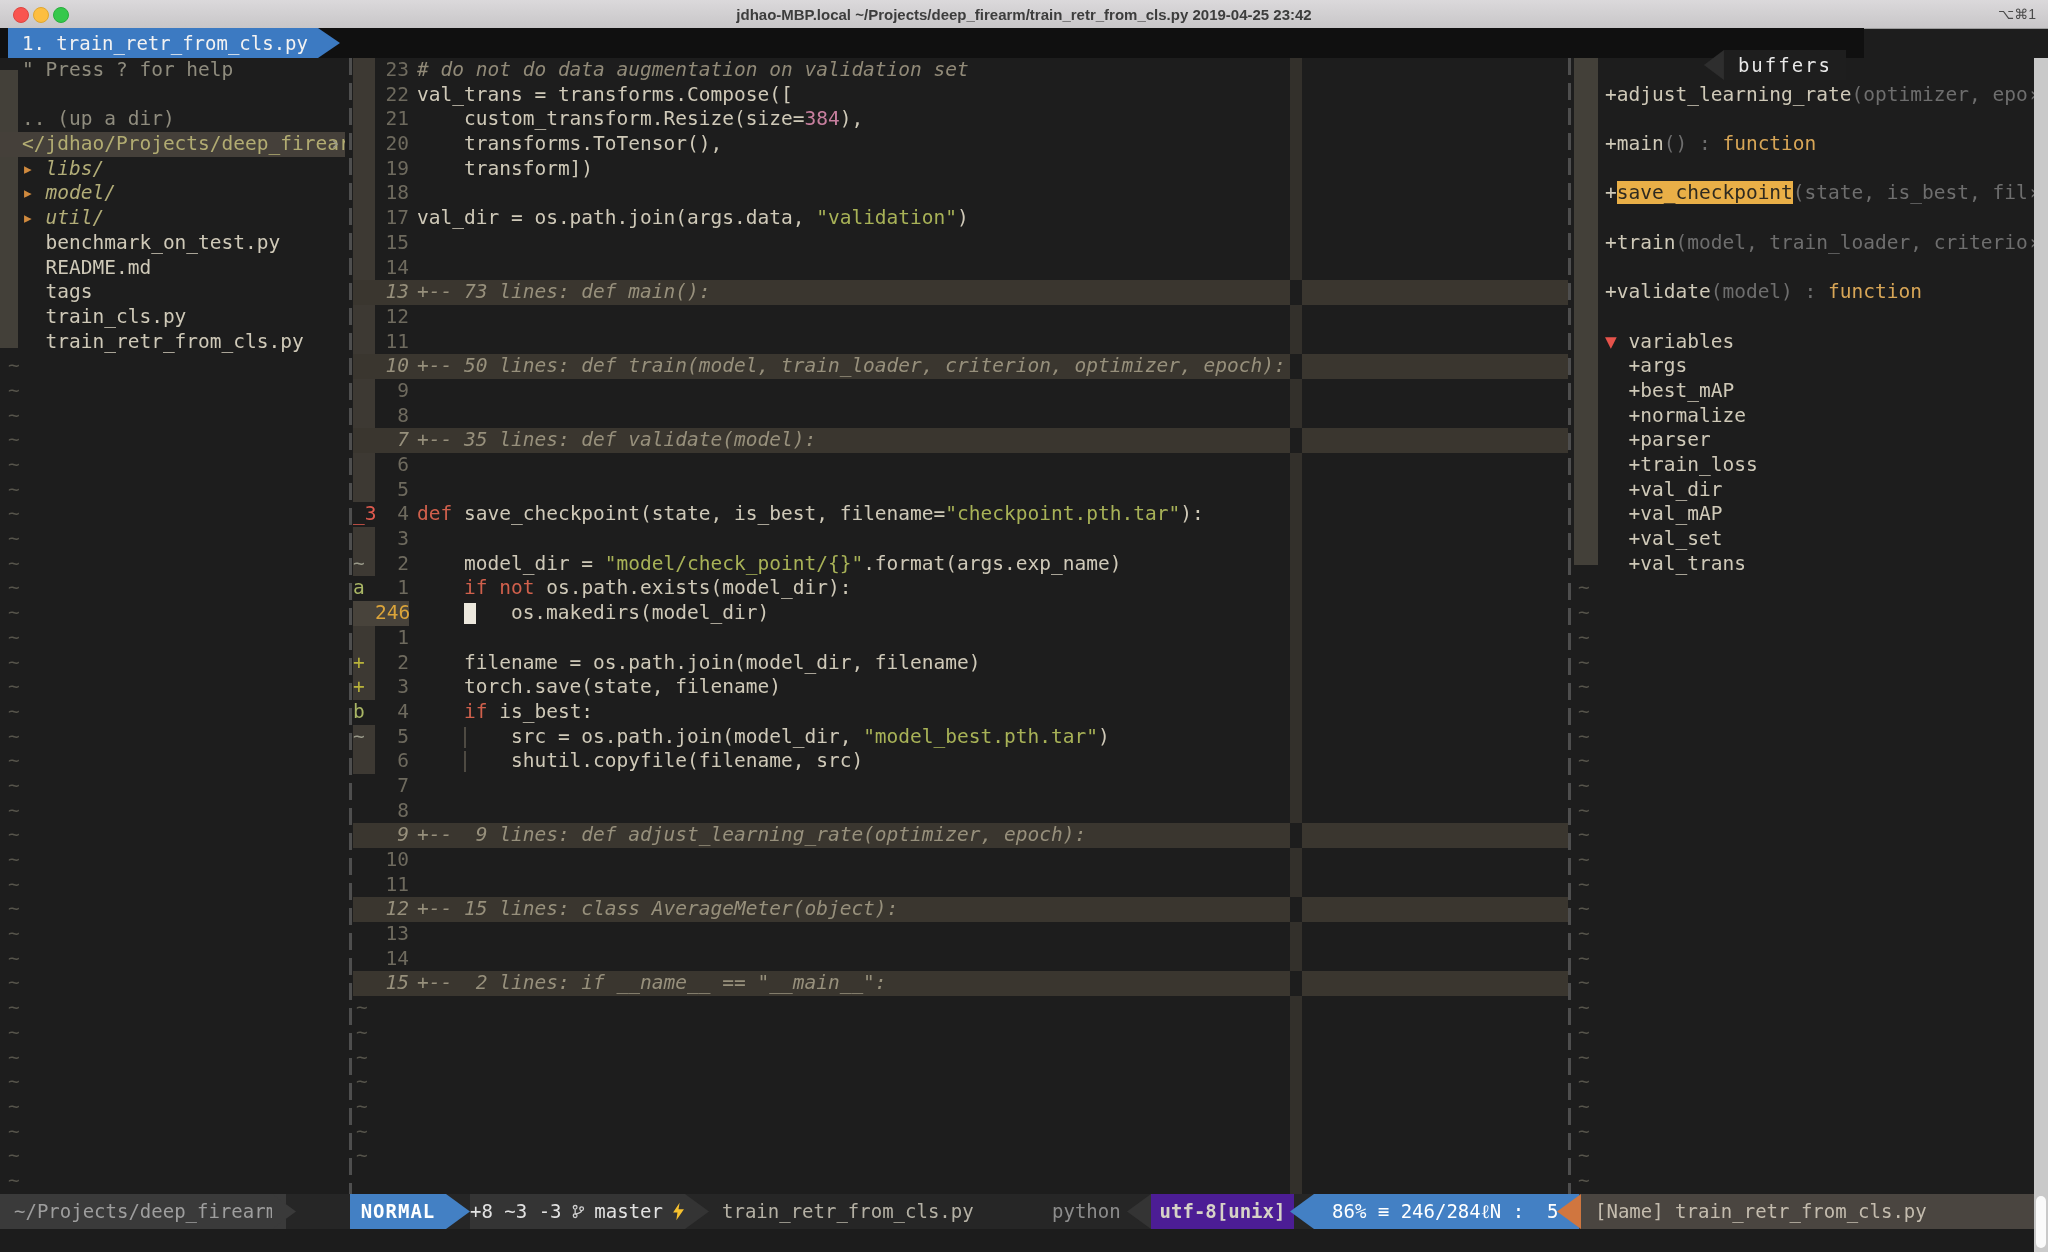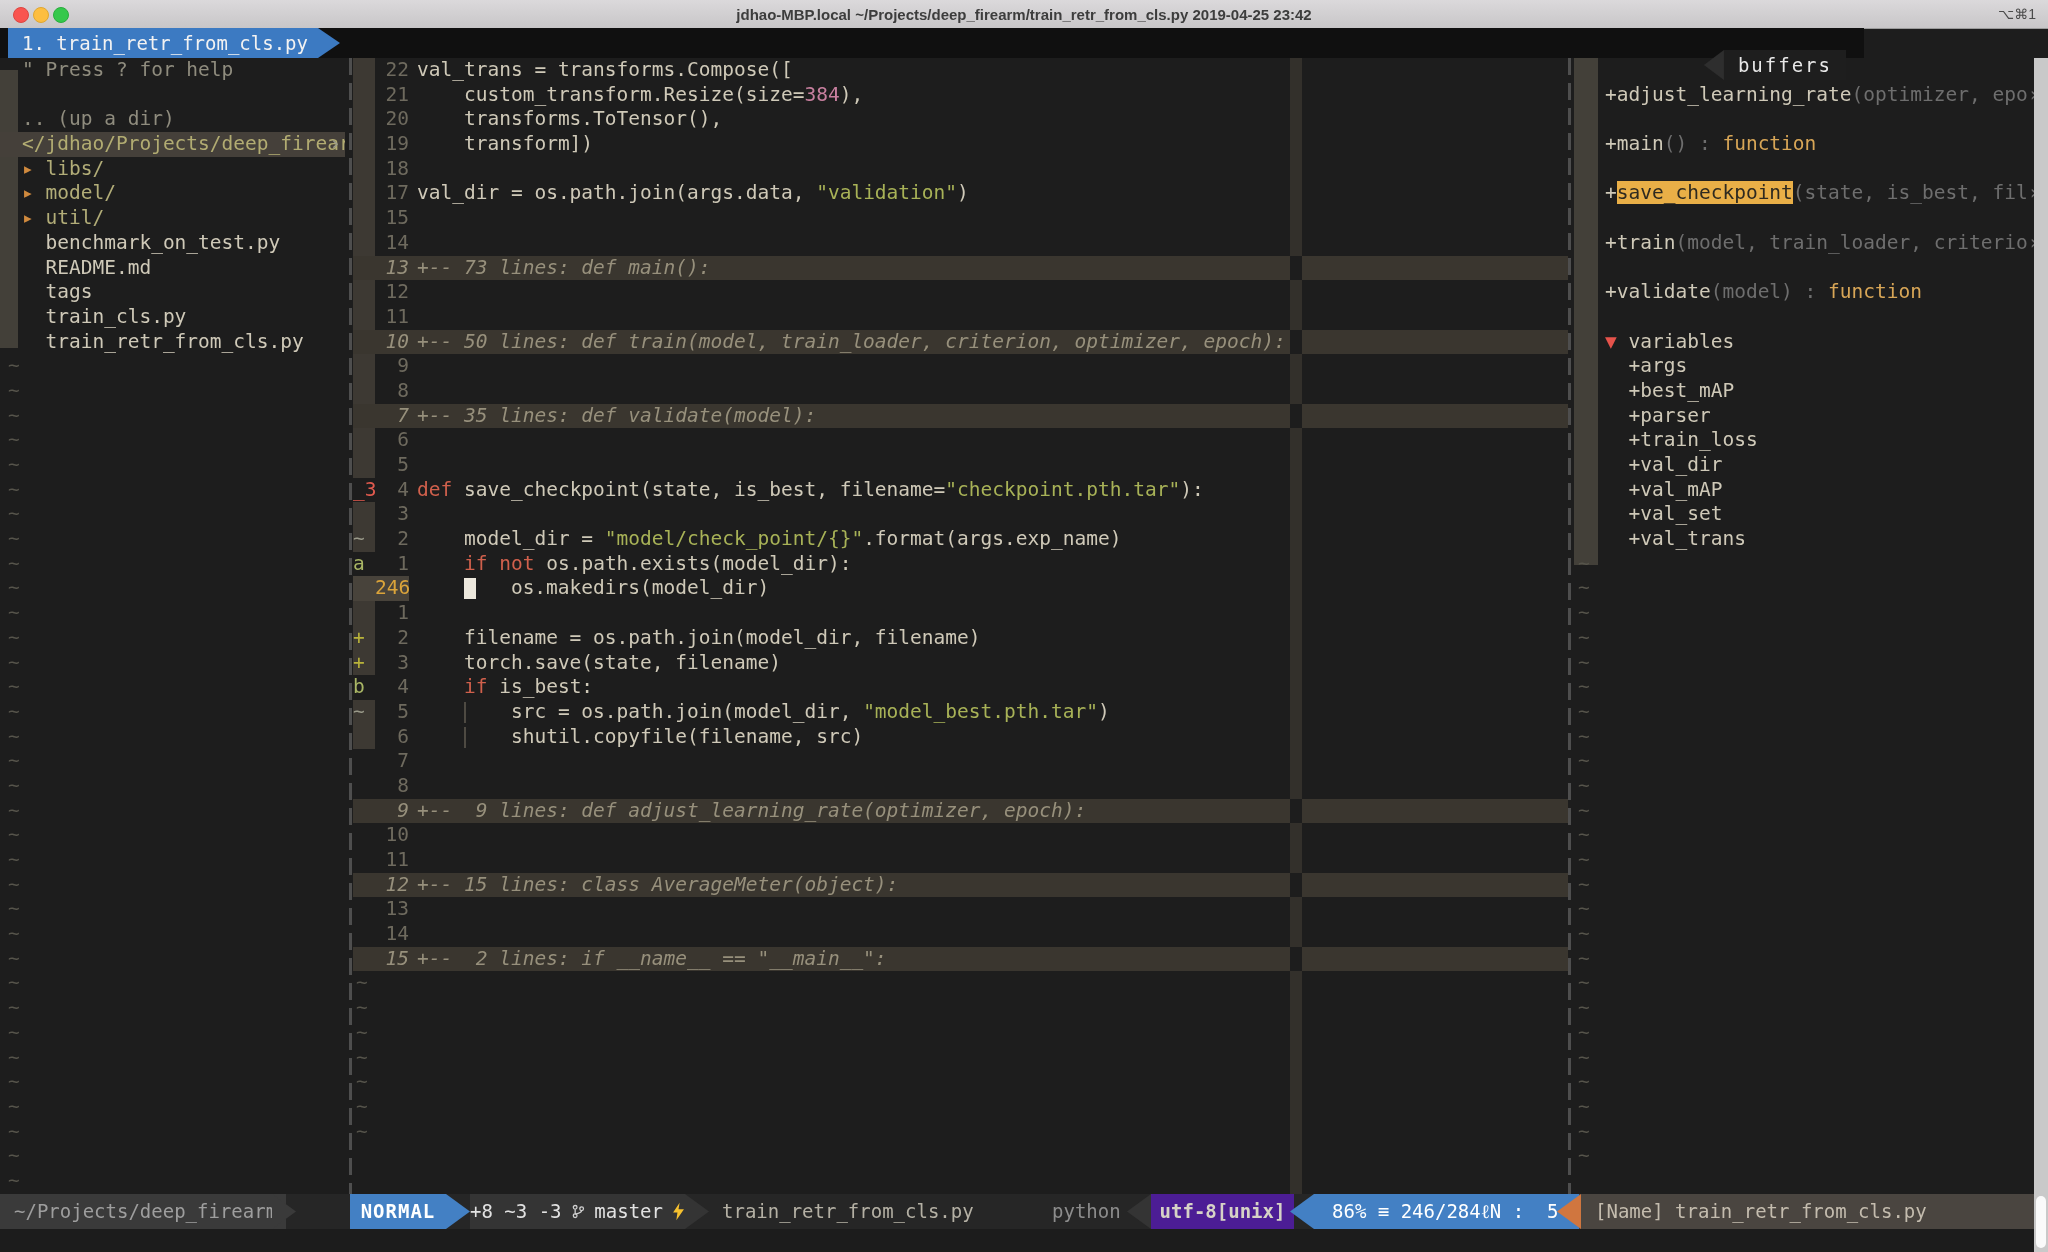--- a/index.html
+++ b/index.html
@@ -32,21 +32,21 @@
   
   .nerdtree{position:absolute;left:0;top:0;width:345px;height:1136px;overflow:hidden;}
   .nt-thumb{position:absolute;left:0;top:12px;width:18px;height:278px;background:#434039;}
   .nerdtree .row{padding-left:22px;}
   .nt-help{color:#8f8c7e;}
   .nt-dim{color:#8f8c7e;}
   .nt-rootrow{background:#45403a;}
   .nt-rootp{color:#b2ac72;}
   .nt-trunc{position:absolute;right:4px;top:0;color:#9c9c8c;}
   .nt-arr{color:#d08a3e;}
-  .nt-dir{color:#b2ad78;}
+  .nt-dir{color:#b2ad78;font-style:italic;}
   .nt-file{color:#cfc9b8;}
   .tilde{color:#56544b;}
   
   .editor{position:absolute;left:353px;top:0;width:1215px;height:1136px;overflow:hidden;}
   .colorcolumn{position:absolute;left:937px;top:0;width:12px;height:1136px;background:#33302b;}
   .ed-row{display:flex;}
   .ed-sign{width:22px;flex:0 0 22px;overflow:visible;white-space:pre;}
   .ed-num{width:34px;flex:0 0 34px;text-align:right;color:#6e6a5e;}
   .ed-code{margin-left:8px;position:relative;}
   .sb .ed-sign{background:#3d3933;}
@@ -166,20 +166,21 @@
         <div class="row" style="padding-left: 8px;"><span class="tilde">~</span></div>
         <div class="row" style="padding-left: 8px;"><span class="tilde">~</span></div>
         <div class="row" style="padding-left: 8px;"><span class="tilde">~</span></div>
         <div class="row" style="padding-left: 8px;"><span class="tilde">~</span></div>
         <div class="row" style="padding-left: 8px;"><span class="tilde">~</span></div>
       </div>
     <div class="vsep" style="left:349px"></div>
 
     <div class="editor" id="editor">
       <div class="colorcolumn"></div>
+    <div class="row ed-row sb"><span class="ed-sign "></span><span class="ed-num">23</span><span class="ed-code"><span class="c"># do not do data augmentation on validation set</span></span></div>
         <div class="row ed-row sb"><span class="ed-sign "></span><span class="ed-num">22</span><span class="ed-code"><span class="f">val_trans = transforms.Compose([</span></span></div>
         <div class="row ed-row sb"><span class="ed-sign "></span><span class="ed-num">21</span><span class="ed-code"><span class="f">    custom_transform.Resize(size=</span><span class="nu">384</span><span class="f">),</span></span></div>
         <div class="row ed-row sb"><span class="ed-sign "></span><span class="ed-num">20</span><span class="ed-code"><span class="f">    transforms.ToTensor(),</span></span></div>
         <div class="row ed-row sb"><span class="ed-sign "></span><span class="ed-num">19</span><span class="ed-code"><span class="f">    transform])</span></span></div>
         <div class="row ed-row sb"><span class="ed-sign "></span><span class="ed-num">18</span><span class="ed-code"></span></div>
         <div class="row ed-row sb"><span class="ed-sign "></span><span class="ed-num">17</span><span class="ed-code"><span class="f">val_dir = os.path.join(args.data, </span><span class="st">"validation"</span><span class="f">)</span></span></div>
         <div class="row ed-row sb"><span class="ed-sign "></span><span class="ed-num">15</span><span class="ed-code"></span></div>
         <div class="row ed-row sb"><span class="ed-sign "></span><span class="ed-num">14</span><span class="ed-code"></span></div>
         <div class="row fold-row"><span class="ed-sign"></span><span class="ed-num">13</span><span class="fold-text">+-- 73 lines: def main():</span></div>
         <div class="row ed-row sb"><span class="ed-sign "></span><span class="ed-num">12</span><span class="ed-code"></span></div>
@@ -229,20 +230,21 @@
         <div class="row"></div>
         <div class="row"><span class="tg">+</span><span class="tghl">save_checkpoint</span><span class="sig">(state, is_best, fil</span><span class="sig">›</span></div>
         <div class="row"></div>
         <div class="row"><span class="tg">+train</span><span class="sig">(model, train_loader, criterio</span><span class="sig">›</span></div>
         <div class="row"></div>
         <div class="row"><span class="tg">+validate</span><span class="sig">(model) : </span><span class="typ">function</span></div>
         <div class="row"></div>
         <div class="row"><span class="kind">▼ </span><span class="tg">variables</span></div>
         <div class="row"><span class="tg">  +args</span></div>
         <div class="row"><span class="tg">  +best_mAP</span></div>
+        <div class="row"><span class="tg">  +normalize</span></div>
         <div class="row"><span class="tg">  +parser</span></div>
         <div class="row"><span class="tg">  +train_loss</span></div>
         <div class="row"><span class="tg">  +val_dir</span></div>
         <div class="row"><span class="tg">  +val_mAP</span></div>
         <div class="row"><span class="tg">  +val_set</span></div>
         <div class="row"><span class="tg">  +val_trans</span></div>
         <div class="row tilde"><span class="tilde">~</span></div>
         <div class="row tilde"><span class="tilde">~</span></div>
         <div class="row tilde"><span class="tilde">~</span></div>
         <div class="row tilde"><span class="tilde">~</span></div>

